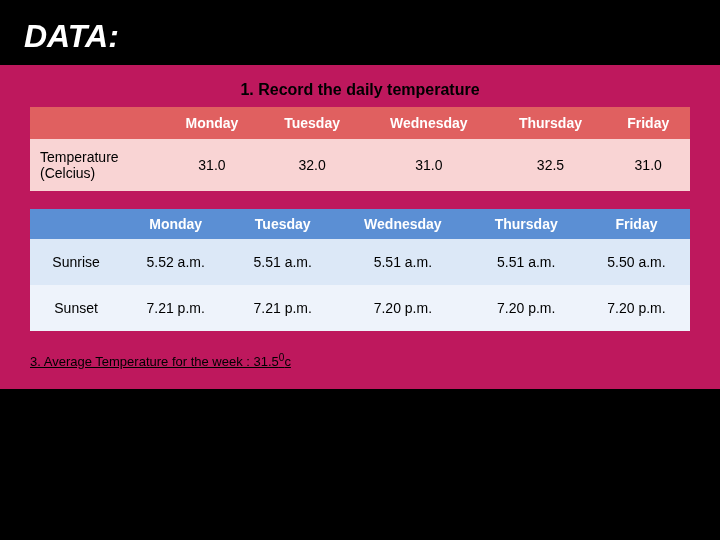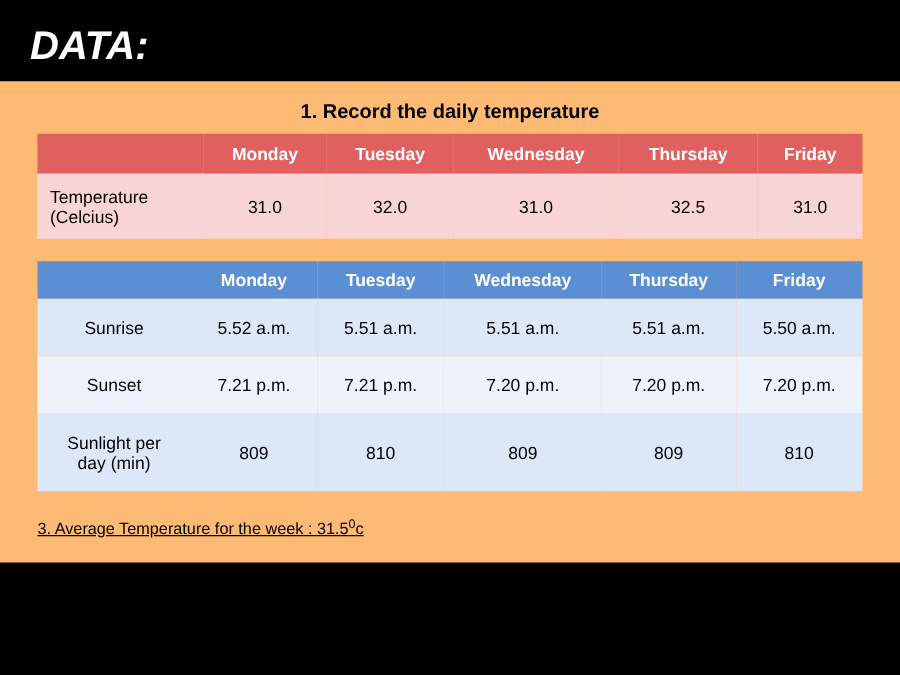--- a/index.html
+++ b/index.html
@@ -17,21 +17,21 @@
     }
 
     .header-title {
       color: #fff;
       font-size: 32px;
       font-weight: bold;
       font-style: italic;
     }
 
     .content {
-      background: #fdba74;
+      background: #be185d;
       margin: 0 0 0 0;
       padding: 16px 30px 16px 30px;
     }
 
     .section-title {
       text-align: center;
       font-size: 16px;
       font-weight: bold;
       margin-bottom: 8px;
       color: #000;
@@ -168,28 +168,20 @@
         <td>5.50 a.m.</td>
       </tr>
       <tr>
         <td>Sunset</td>
         <td>7.21 p.m.</td>
         <td>7.21 p.m.</td>
         <td>7.20 p.m.</td>
         <td>7.20 p.m.</td>
         <td>7.20 p.m.</td>
       </tr>
-      <tr>
-        <td>Sunlight per<br>day (min)</td>
-        <td>809</td>
-        <td>810</td>
-        <td>809</td>
-        <td>809</td>
-        <td>810</td>
-      </tr>
     </tbody>
   </table>
 
   <div class="notes">
     <div>
       <span>3.  Average Temperature for the week : 31.5</span><span class="superscript">0</span><span>c</span>
     </div>
   </div>
 
 </div>

